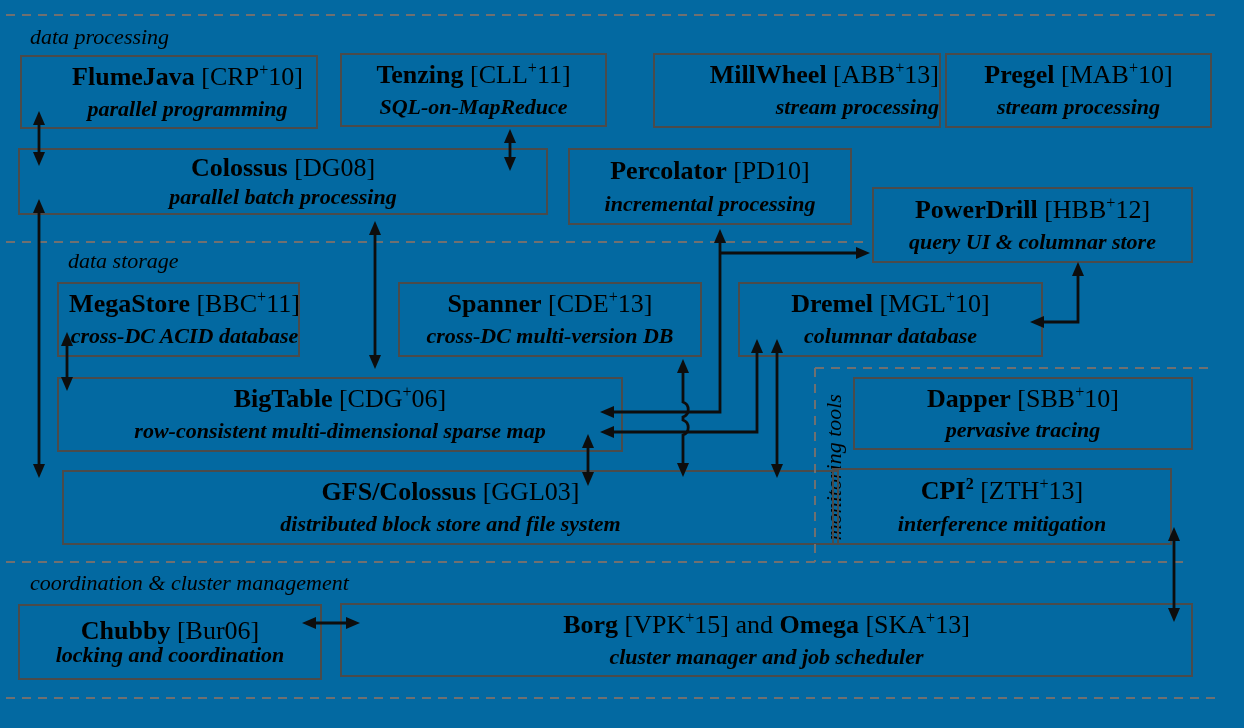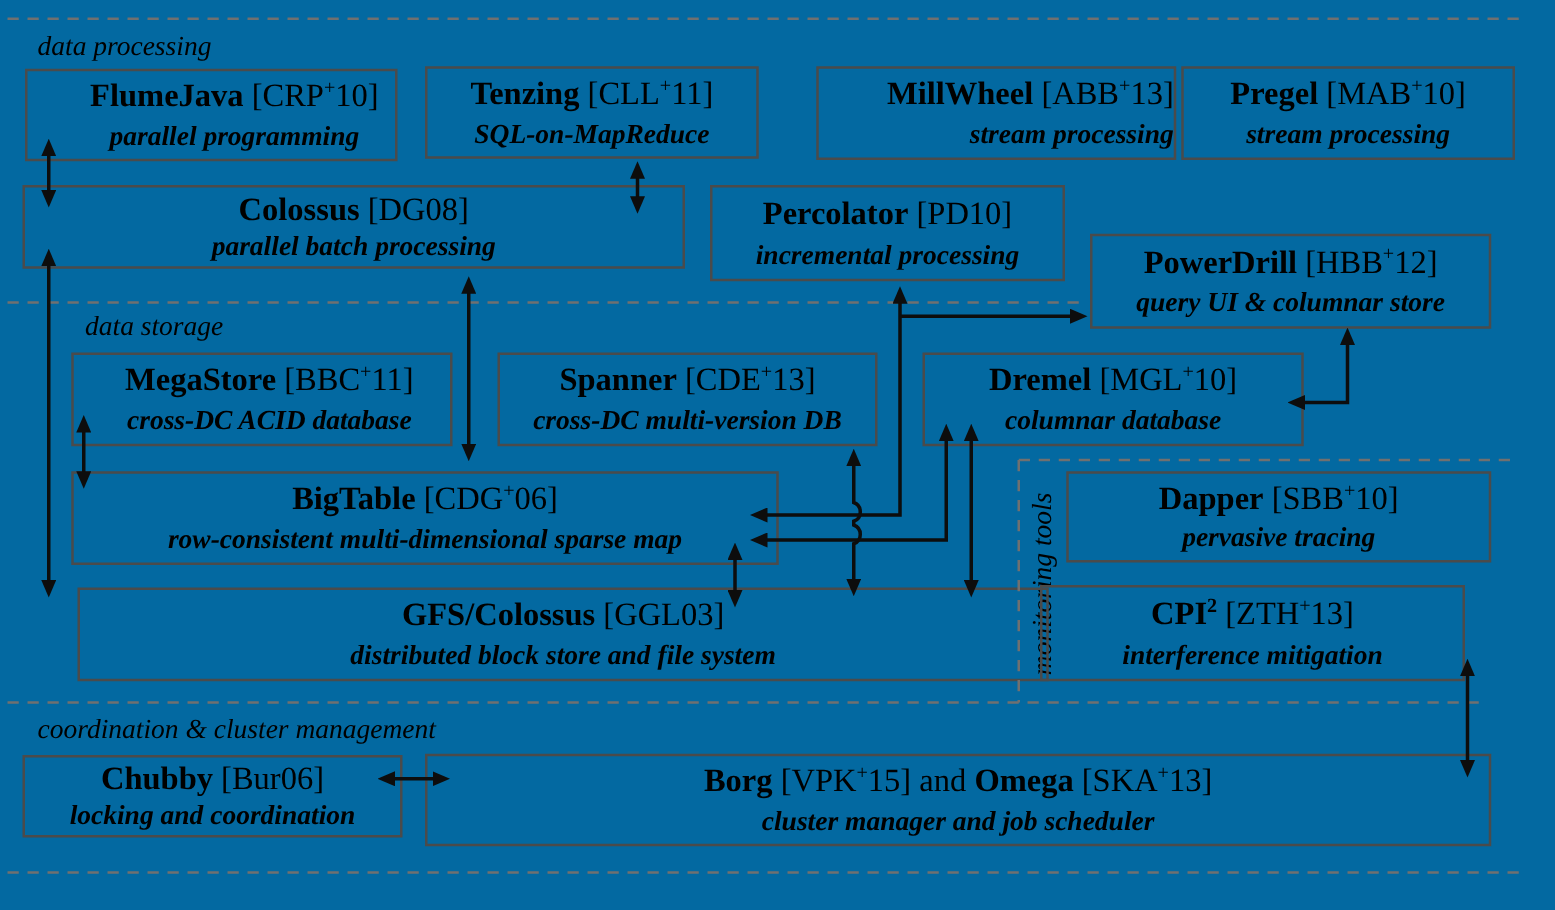--- a/index.html
+++ b/index.html
@@ -27,28 +27,28 @@
     transform:rotate(-90deg); transform-origin:center;
   }
   
   .b-flumejava { left:20px;  top:55px;  width:298px; height:74px;padding-left:37px; }
   .b-tenzing   { left:340px; top:53px;  width:267px; height:74px; }
   .b-millwheel { left:653px; top:53px;  width:288px; height:75px;align-items:flex-end; }
   .b-pregel    { left:945px; top:53px;  width:267px; height:75px; }
   .b-mapreduce { left:18px;  top:148px; width:530px; height:67px; }
   .b-percolator{ left:568px; top:148px; width:284px; height:77px; }
   .b-powerdrill{ left:872px; top:187px; width:321px; height:76px; }
-  .b-megastore { left:57px;  top:282px; width:305px; height:75px;padding-left:12px; }
+  .b-megastore { left:57px;  top:282px; width:243px; height:75px;padding-left:12px; }
   .b-spanner   { left:398px; top:282px; width:304px; height:75px; }
   .b-dremel    { left:738px; top:282px; width:305px; height:75px; }
   .b-bigtable  { left:57px;  top:377px; width:566px; height:75px; }
   .b-dapper    { left:853px; top:377px; width:340px; height:73px; }
   .b-gfs       { left:18px;  top:470px; width:777px; height:75px;margin-left:44px; }
   .b-cpi2      { left:832px; top:468px; width:340px; height:77px; }
-  .b-chubby    { left:18px;  top:604px; width:304px; height:66px; }
+  .b-chubby    { left:18px;  top:604px; width:304px; height:76px;justify-content:center; }
   .b-borg      { left:340px; top:603px; width:853px; height:74px;align-items:center; }
   .overlay { position:absolute; left:0; top:0; pointer-events:none; }
   .dashes line { stroke:#707070; stroke-width:2; stroke-dasharray:9 7; fill:none; }
   .arrows line, .arrows path { stroke:#0d0d0d; stroke-width:2.8; fill:none; }
 </style>
 </head>
 <body>
 
 <div class="stage">
 

